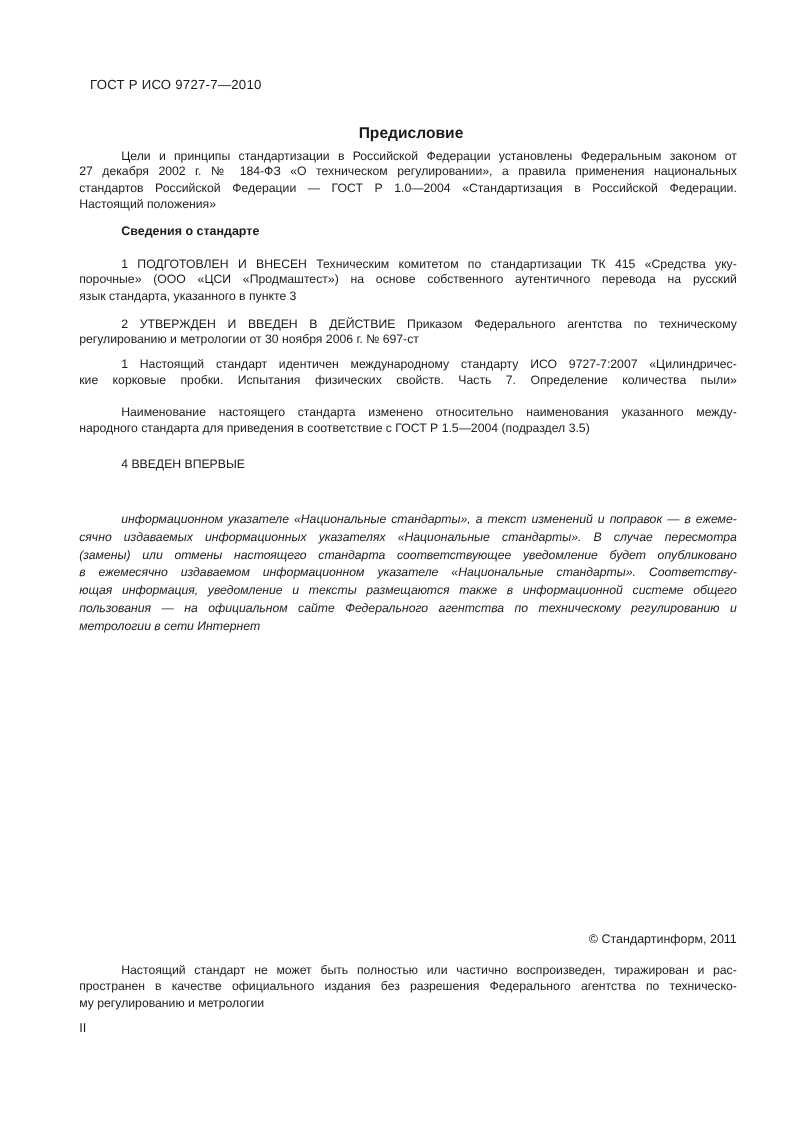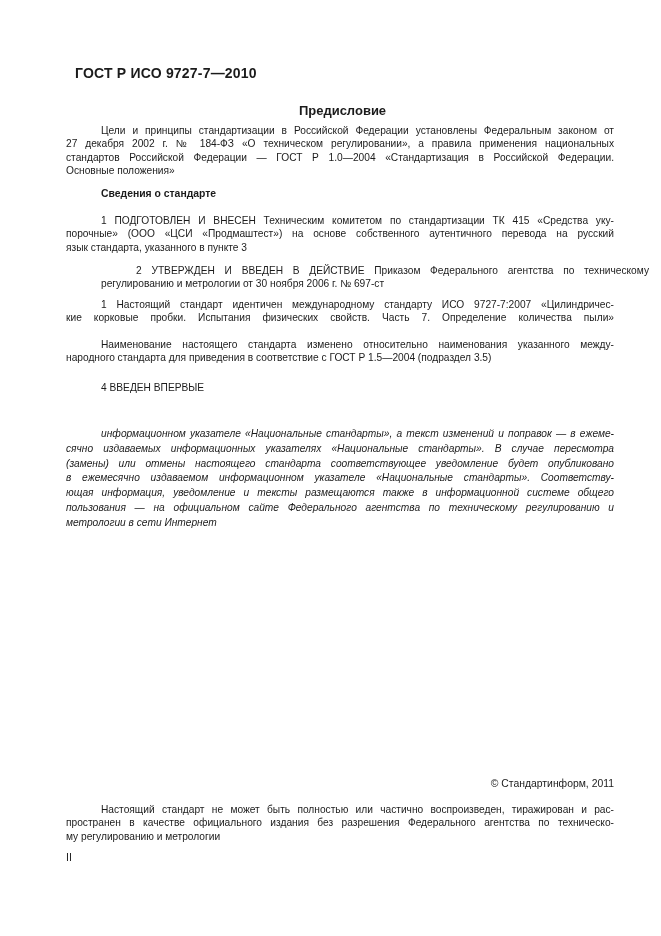--- a/index.html
+++ b/index.html
@@ -13,22 +13,22 @@
     height: 936px;
     background: #ffffff;
     font-family: "Liberation Sans", sans-serif;
     color: #1b1b1b;
     overflow: hidden;
   }
   .doc-header {
     position: absolute;
     top: 65px;
     left: 75px;
-    font-size: 14px;
-    font-weight: bold;
+    font-size: 11px;
+    font-weight: normal;
     letter-spacing: 0.2px;
   }
   .doc-title {
     position: absolute;
     top: 91px;
     left: 0;
     width: 661px;
     margin: 12px;
     text-align: center;
     font-size: 13px;
@@ -58,21 +58,21 @@
   .copyright {
     text-align: right;
     font-size: 10.4px;
   }
   .page-number {
     font-size: 10.6px;
   }
   #intro        { top: 124px; }
   #heading      { top: 187px; }
   #c1           { top: 214px; }
-  #c2           { top: 264px; margin-left: 35px; }
+  #c2           { top: 264px; }
   #c3           { top: 298px; }
   #c3note       { top: 338px; }
   #c4           { top: 381px; }
   #notice       { top: 427px; }
   #copyright    { top: 777px; }
   #restriction  { top: 803px; }
   #pagenum      { top: 851px; }
 </style>
 </head>
 <body>
@@ -80,21 +80,21 @@
 <div class="page">
 
   <div class="doc-header">ГОСТ Р ИСО 9727-7—2010</div>
 
   <h1 class="doc-title">Предисловие</h1>
 
   <div id="intro" class="block lines">
       <div>Цели и принципы стандартизации в Российской Федерации установлены Федеральным законом от</div>
       <div>27 декабря 2002 г. № 184-ФЗ «О техническом регулировании», а правила применения национальных</div>
       <div>стандартов Российской Федерации — ГОСТ Р 1.0—2004 «Стандартизация в Российской Федерации.</div>
-      <div>Основные положения»</div>
+      <div>Настоящий положения»</div>
     </div>
 
   <div id="heading" class="block section-heading">Сведения о стандарте</div>
 
   <div id="c1" class="block lines">
       <div>1 ПОДГОТОВЛЕН И ВНЕСЕН Техническим комитетом по стандартизации ТК 415 «Средства уку-</div>
       <div>порочные» (ООО «ЦСИ «Продмаштест») на основе собственного аутентичного перевода на русский</div>
       <div>язык стандарта, указанного в пункте 3</div>
     </div>
 

